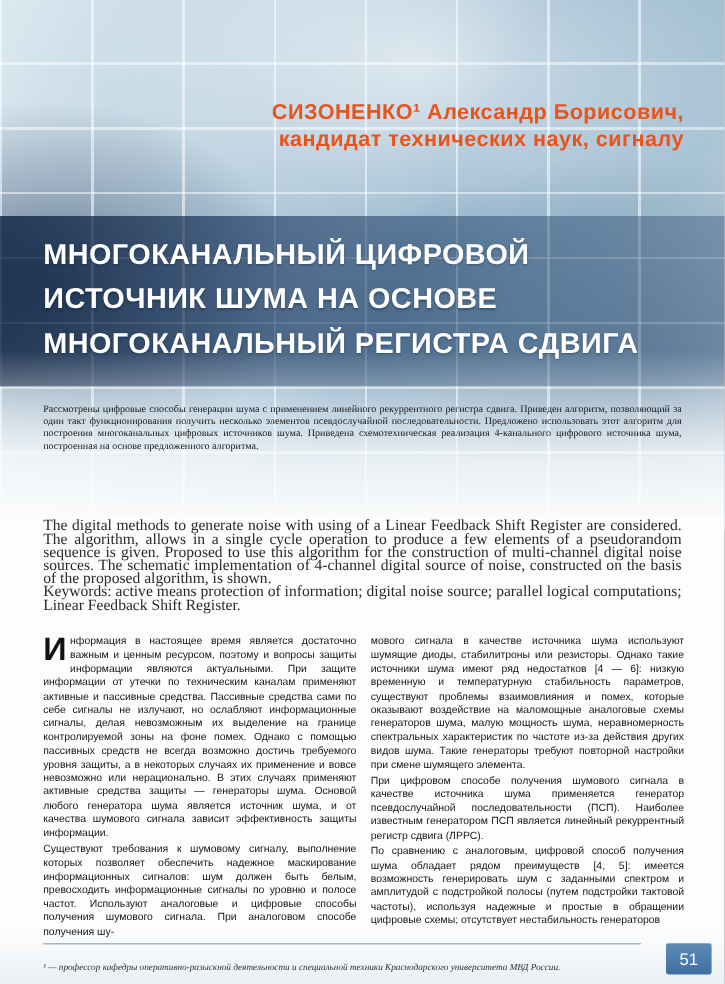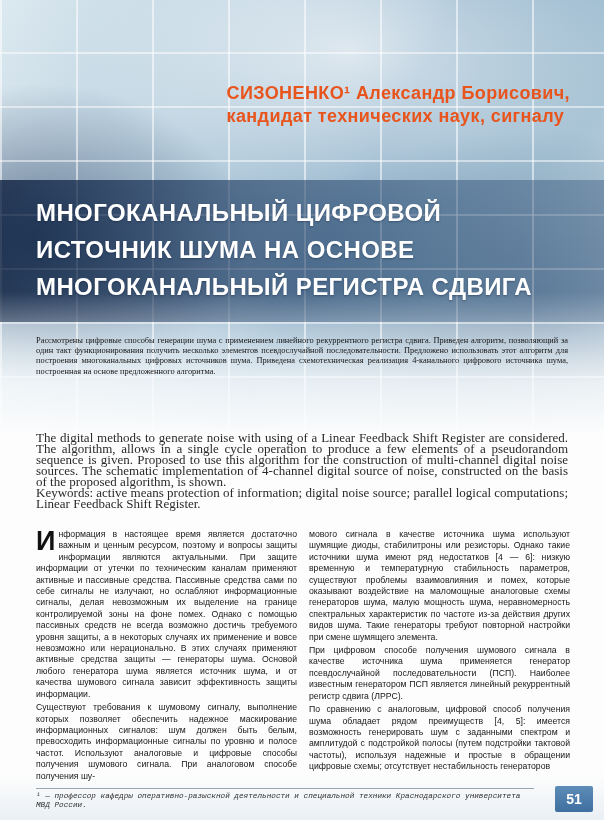--- a/index.html
+++ b/index.html
@@ -27,21 +27,21 @@
   .photo-fade {
     position:absolute; top:292px; left:0; width:100%; height:150px;
     background:linear-gradient(180deg, rgba(253,253,253,0) 0%, rgba(250,252,253,0.82) 60%, #fdfdfd 100%);
   }
   .bottom-tint {
     position:absolute; bottom:0; left:0; width:100%; height:46px;
     background:linear-gradient(0deg, rgba(198,214,228,0.35), rgba(198,214,228,0));
   }
   
   .author {
-    position:absolute; top:82px; right:34px; 
+    position:absolute; top:82px; right:34px; text-align:right;
     color:#e8541c; font-weight:bold; font-size:18px; line-height:23px;
     letter-spacing:0.4px;
   }
   
   .title {
     position:absolute; top:194px; left:36px; width:540px;
     color:#ffffff; font-weight:bold; font-size:24px; line-height:37px;
     letter-spacing:0.4px; text-shadow:0 1px 2px rgba(0,20,45,0.35);
   }
   
@@ -60,28 +60,28 @@
   }
   .col { width:261px; }
   .col p + p { margin-top:2px; }
   .dropcap {
     float:left; font-weight:bold; font-size:27px; line-height:22px;
     padding:1px 3px 0 0; color:#111;
   }
   
   .footnote {
     position:absolute; left:36px; bottom:10px; width:498px;
-    border-top:1px solid #9aa6b0; padding-top:3px;
-    font-family:Liberation Mono, monospace; font-style:italic;
+    border-top:1px solid #9aa6b0; padding-top:14px;
+    font-family:Liberation Serif, serif; font-style:italic;
     font-size:7.7px; line-height:9px; color:#2e2e2e;
   }
   .pagenum {
     position:absolute; right:11px; bottom:8px; width:38px; height:26px;
     background:linear-gradient(180deg, #5d8cb8, #3f6f9f);
-    color:#ffffff; font-weight:bold; font-size:14px;
+    color:#ffffff; font-weight:normal; font-size:14px;
     display:flex; align-items:center; justify-content:center;
     border-radius:2px;
   }
 </style>
 </head>
 <body>
 
 <div class="page">
 
   <div class="photo"></div>

